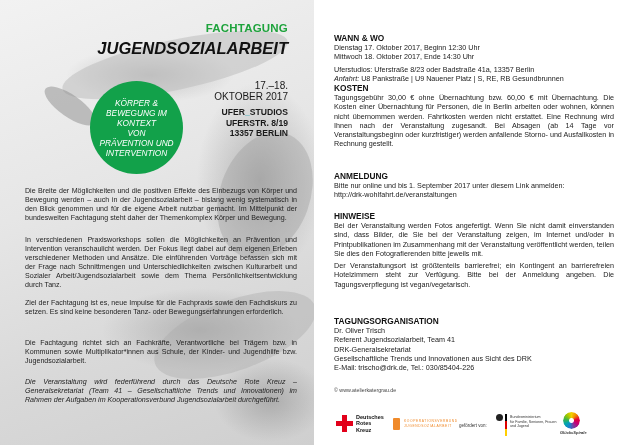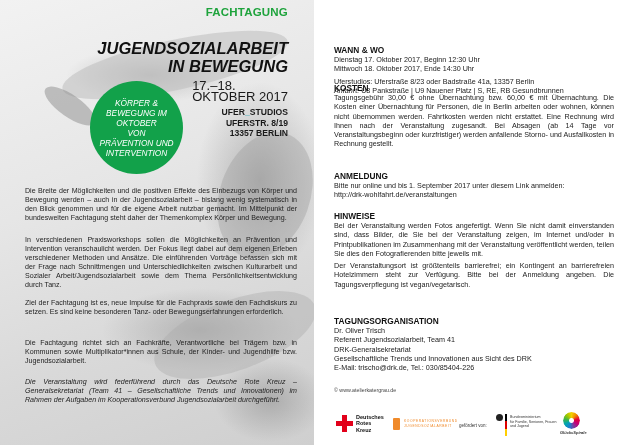--- a/index.html
+++ b/index.html
@@ -19,30 +19,30 @@
   .arm {
     position: absolute; border-radius: 50%;
     background: rgba(160,160,160,0.45);
   }
   .arm.a1 { left: 60px; top: 40px; width: 230px; height: 50px; transform: rotate(-12deg); background: rgba(190,190,190,0.55); }
   .arm.a2 { left: 40px; top: 95px; width: 60px; height: 22px; transform: rotate(35deg); background: rgba(140,140,140,0.5); }
   .arm.a3 { left: 220px; top: 130px; width: 90px; height: 130px; transform: rotate(20deg); background: rgba(150,150,150,0.35); }
   .arm.a4 { left: 150px; top: 300px; width: 170px; height: 70px; transform: rotate(-20deg); background: rgba(170,170,170,0.4); }
 
   .fachtagung {
-    position: absolute; right: 26px; top: 6px;
+    position: absolute; right: 26px; top: 22px;
     color: #1ea33c; font-weight: bold; font-size: 11.5px; letter-spacing: 0.2px;
   }
   .title {
     position: absolute; right: 26px; top: 39px; text-align: right;
     font-weight: bold; font-style: italic; font-size: 16.5px; line-height: 18px; color: #111;
   }
   .date {
-    position: absolute; right: 26px; top: 80px; 
-    font-size: 13px; line-height: 11px; color: #1a1a1a;
+    position: absolute; right: 26px; top: 80px; text-align: right;
+    font-size: 10px; line-height: 11px; color: #1a1a1a;
   }
   .venue {
     position: absolute; right: 26px; top: 107px; text-align: right;
     font-size: 8.6px; font-weight: bold; line-height: 10.5px; color: #1a1a1a;
   }
   .venue .us { color: #2aa6b5; }
   .circle {
     position: absolute; left: 90px; top: 81px; width: 93px; height: 93px;
     border-radius: 50%; background: #12a14a;
     display: flex; align-items: center; justify-content: center; text-align: center;
@@ -85,52 +85,51 @@
 
 <div class="left">
   <div class="arm a1"></div>
   <div class="arm a2"></div>
   <div class="arm a3"></div>
   <div class="arm a4"></div>
 
   <div class="fachtagung">FACHTAGUNG</div>
   <div class="title">
     <div>JUGENDSOZIALARBEIT</div>
-    <div>IN BEWEGUNG</div>
   </div>
   <div class="date">
     <div>17.–18.</div>
     <div>OKTOBER 2017</div>
   </div>
   <div class="venue">
     <div><span>UFER</span><span class="us">_</span><span>STUDIOS</span></div>
     <div>UFERSTR. 8/19</div>
     <div>13357 BERLIN</div>
   </div>
 
   <div class="circle">
     <div>
       <div>KÖRPER &amp;</div>
       <div>BEWEGUNG IM</div>
-      <div>OKTOBER</div>
+      <div>KONTEXT</div>
       <div>VON</div>
       <div>PRÄVENTION UND</div>
       <div>INTERVENTION</div>
     </div>
   </div>
 
   <div class="lbody" style="top:187px;">Die Breite der Möglichkeiten und die positiven Effekte des Einbezugs von Körper und Bewegung werden – auch in der Jugendsozialarbeit – bislang wenig systematisch in den Blick genommen und für die eigene Arbeit nutzbar gemacht. Im Mittelpunkt der bundesweiten Fachtagung steht daher der Themenkomplex Körper und Bewegung.</div>
   <div class="lbody" style="top:236px;">In verschiedenen Praxisworkshops sollen die Möglichkeiten an Prävention und Intervention veranschaulicht werden. Der Fokus liegt dabei auf dem eigenen Erleben verschiedener Methoden und Ansätze. Die einführenden Vorträge befassen sich mit der Frage nach Schnittmengen und Unterschiedlichkeiten zwischen Kulturarbeit und Sozialer Arbeit/Jugendsozialarbeit sowie dem Thema Persönlichkeitsentwicklung durch Tanz.</div>
   <div class="lbody" style="top:290px;margin-top:9px;">Ziel der Fachtagung ist es, neue Impulse für die Fachpraxis sowie den Fachdiskurs zu setzen. Es sind keine besonderen Tanz- oder Bewegungserfahrungen erforderlich.</div>
   <div class="lbody" style="top:339px;">Die Fachtagung richtet sich an Fachkräfte, Verantwortliche bei Trägern bzw. in Kommunen sowie Multiplikator*innen aus Schule, der Kinder- und Jugendhilfe bzw. Jugendsozialarbeit.</div>
   <div class="lbody i" style="top:378px;">Die Veranstaltung wird federführend durch das Deutsche Rote Kreuz – Generalsekretariat (Team 41 – Gesellschaftliche Trends und Innovationen) im Rahmen der Aufgaben im Kooperationsverbund Jugendsozialarbeit durchgeführt.</div>
 </div>
 
 <div class="right">
-  <div class="rsec" style="top:33px;margin-top:12px;">
+  <div class="rsec" style="top:33px;">
     <h3>WANN &amp; WO</h3>
     <div>Dienstag 17. Oktober 2017, Beginn 12:30 Uhr</div>
     <div>Mittwoch 18. Oktober 2017, Ende 14:30 Uhr</div>
     <div class="gap"></div>
     <div>Uferstudios: Uferstraße 8/23 oder Badstraße 41a, 13357 Berlin</div>
     <div><i>Anfahrt:</i><span> U8 Pankstraße | U9 Nauener Platz | S, RE, RB Gesundbrunnen</span></div>
   </div>
 
   <div class="rsec" style="top:83px;">
     <h3>KOSTEN</h3>

